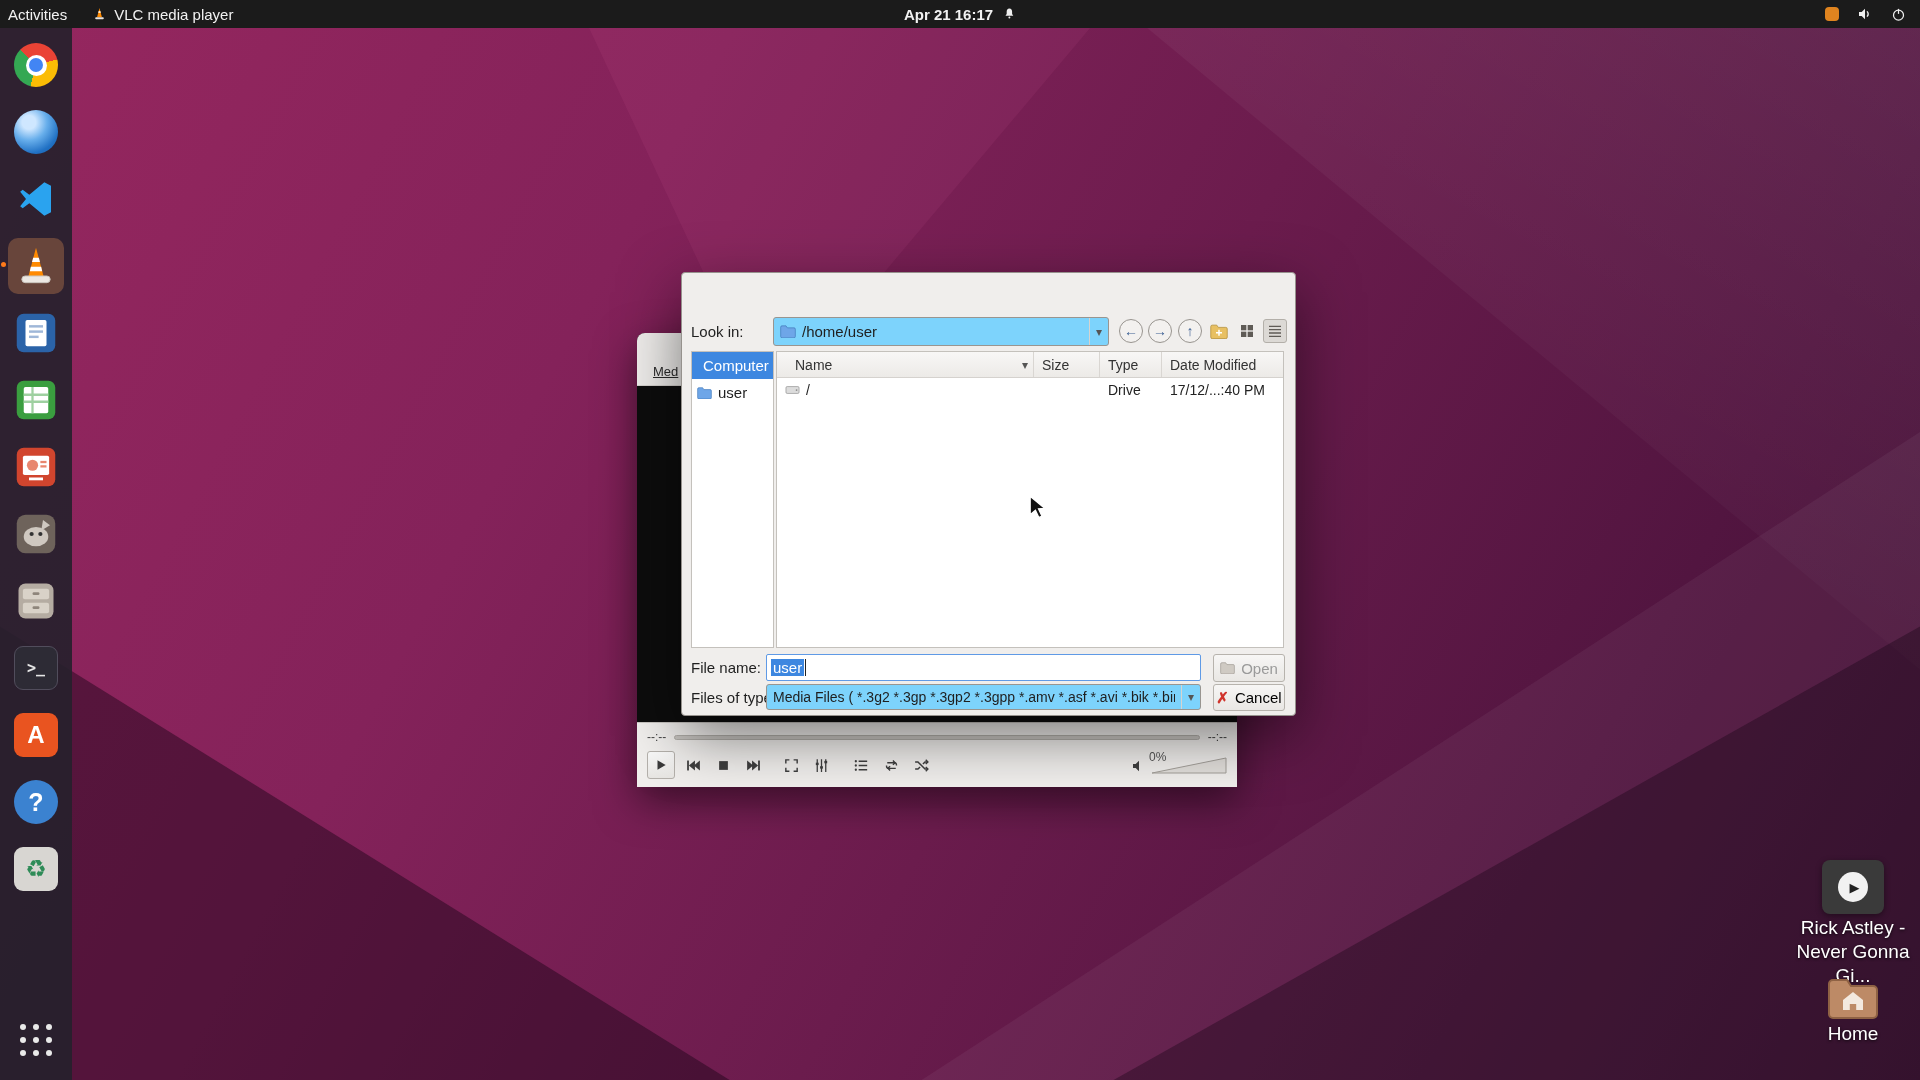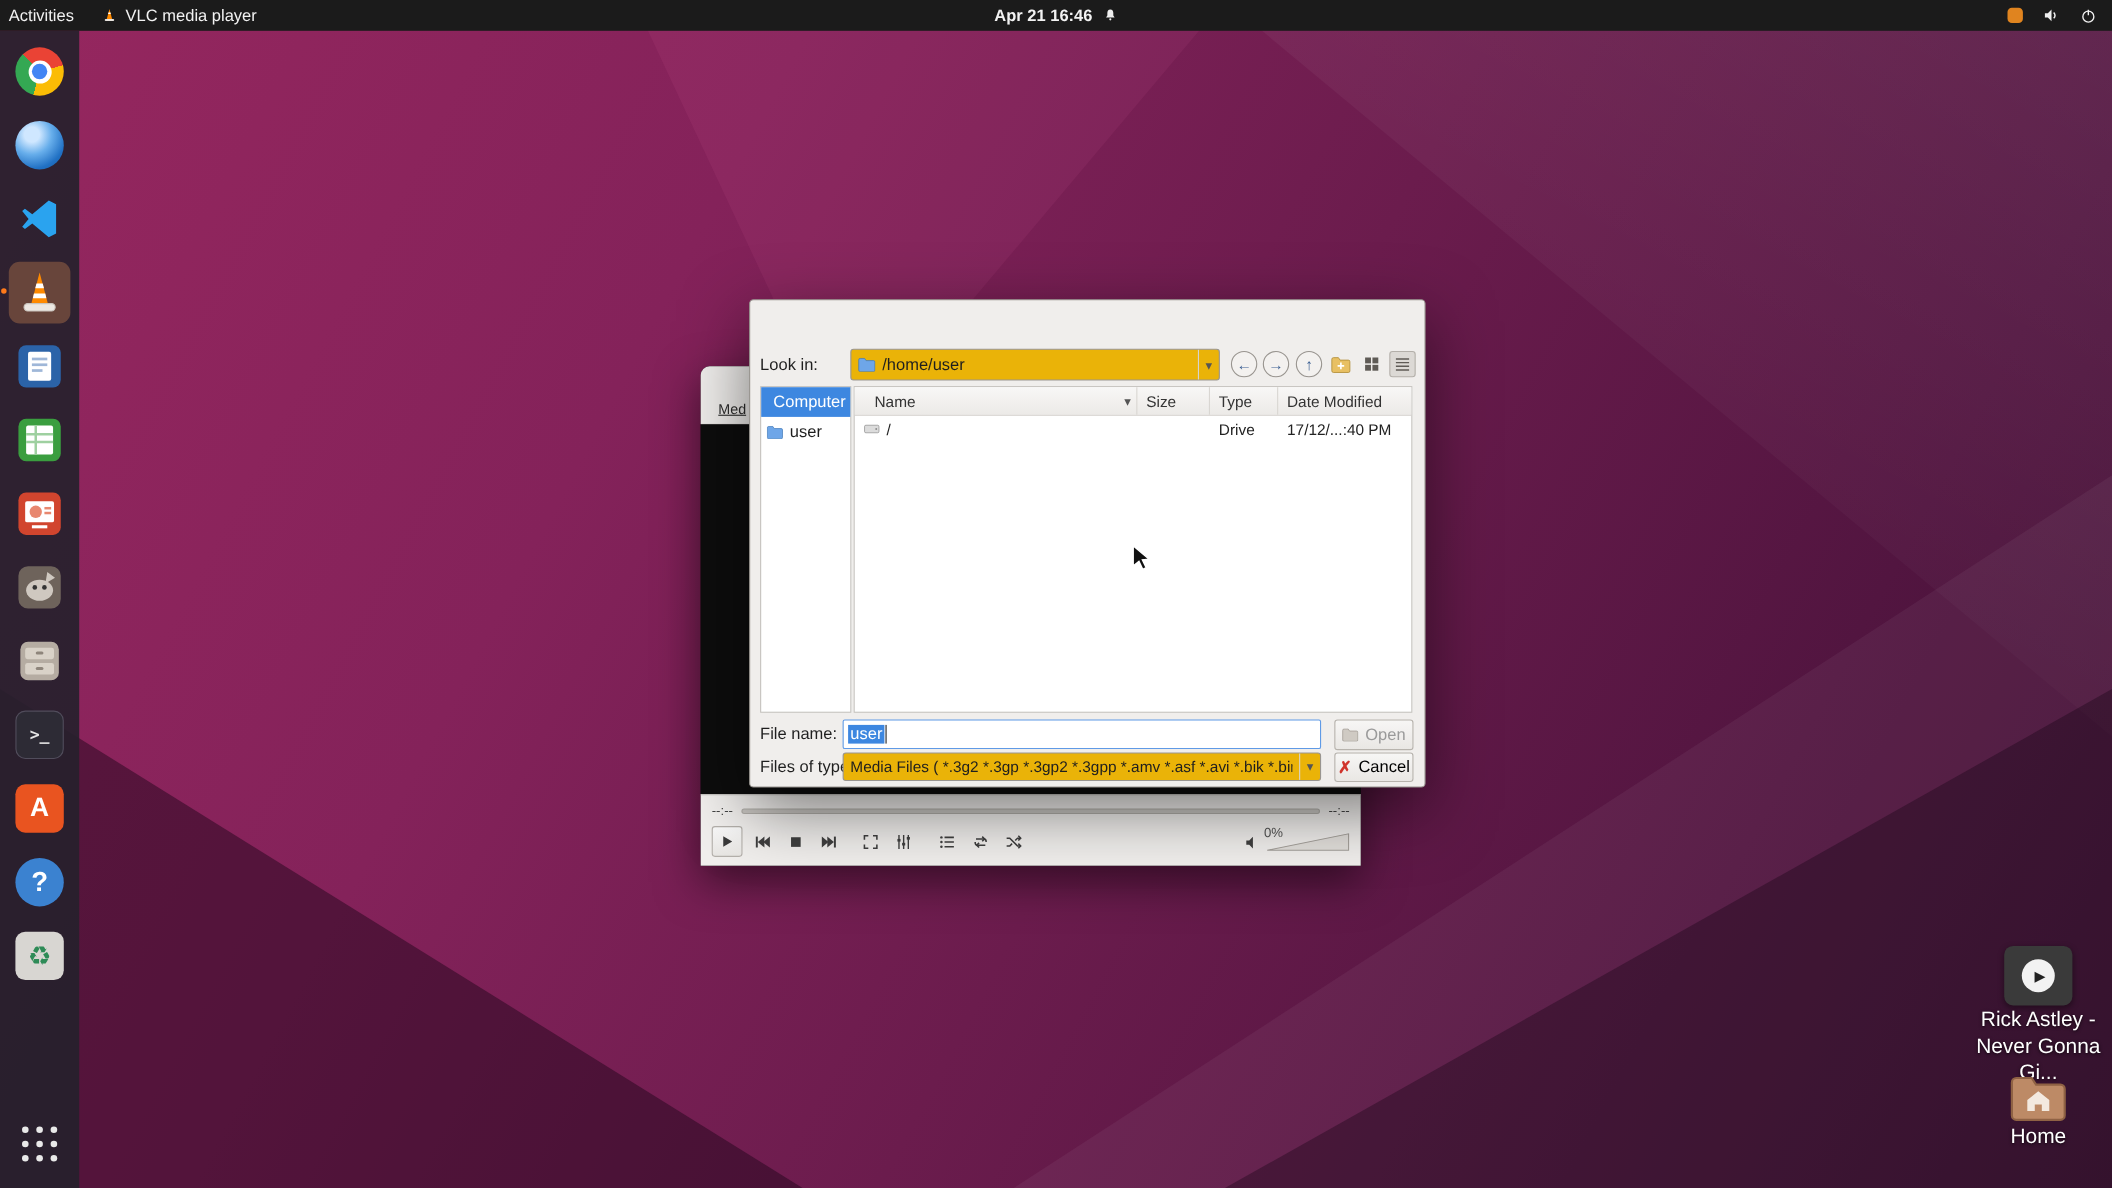--- a/index.html
+++ b/index.html
@@ -44,21 +44,21 @@
   .vbtn.raised{width:28px;height:28px;background:linear-gradient(#fafafa,#e8e6e3);border:1px solid #b5b1ac}
   .vol{position:relative;display:flex;align-items:flex-end;margin-left:8px}
   .vol .pct{position:absolute;left:18px;top:-7px;font-size:12px;color:#555}
 
   
   #dialog{position:absolute;left:681px;top:272px;width:615px;height:444px;background:#f0eeec;border:1px solid #96928d;border-radius:4px;box-shadow:0 20px 60px rgba(0,0,0,.5);z-index:10;font-size:15px;color:#1f1f1f}
   #dlg-titlebar{position:absolute;left:0;top:0;right:0;height:34px;background:linear-gradient(#f4f3f2,#e7e5e2);border-bottom:1px solid #cfccc8;border-radius:4px 4px 0 0;display:flex;align-items:center;justify-content:center}
   #dlg-title{font-size:15px;font-weight:bold;color:#2c2c2c}
   #dlg-close{position:absolute;right:6px;top:6px;width:22px;height:22px;border:1px solid #c6c2bc;border-radius:4px;background:#efedeb;font-size:13px;color:#444;display:flex;align-items:center;justify-content:center;cursor:pointer}
   .lbl{color:#1f1f1f}
-  .combo{display:flex;align-items:center;background:#eab308;border:1px solid #999590;border-radius:3px;height:29px;padding:0 6px;gap:6px;cursor:pointer}
+  .combo{display:flex;align-items:center;background:#7dd3fc;border:1px solid #999590;border-radius:3px;height:29px;padding:0 6px;gap:6px;cursor:pointer}
   .combo .val{flex:1;white-space:nowrap;overflow:hidden;text-overflow:clip}
   .combo .arr{color:#555;font-size:12px;border-left:1px solid #d6d3cf;padding-left:6px;align-self:stretch;display:flex;align-items:center}
   .navbtn{width:24px;height:24px;border-radius:50%;border:1px solid #98948f;background:#f3f1ef;display:flex;align-items:center;justify-content:center;color:#3b5f93;font-size:14px;cursor:pointer}
   .toolbtn{width:24px;height:24px;border-radius:3px;display:flex;align-items:center;justify-content:center;cursor:pointer}
   .toolbtn.pressed{background:#dcd9d5;border:1px solid #b3afa9}
   .pane{position:absolute;background:#fff;border:1px solid #c4c1bc}
   #sidebar .srow{height:27px;display:flex;align-items:center;gap:6px;padding:0 5px;font-size:15px;cursor:pointer}
   #sidebar .srow.sel{background:#3d87e0;color:#fff}
   #flist-header{position:absolute;left:0;top:0;right:0;height:26px;display:flex;background:linear-gradient(#f8f7f6,#eceae7);border-bottom:1px solid #d5d2ce;font-size:14px;color:#333}
   #flist-header .hc{border-right:1px solid #d9d6d2;display:flex;align-items:center;padding-left:8px;position:relative}
@@ -94,21 +94,21 @@
     <span class="appname">
       <svg width="13" height="14" viewBox="0 0 24 26">
           <polygon points="12,2 16.5,19 7.5,19" fill="#ff8a00"></polygon>
           <polygon points="10.3,8 13.7,8 14.4,10.6 9.6,10.6" fill="#fff"></polygon>
           <rect x="4" y="19" width="16" height="3.6" rx="1.8" fill="#e8e4df"></rect>
         </svg>
       <span>VLC media player</span>
     </span>
   </div>
   <div class="center">
-    <span>Apr 21 16:46</span>
+    <span>Apr 21 16:17</span>
     <svg width="13" height="14" viewBox="0 0 24 24">
         <path fill="#efefef" d="M12 2c-3.6 0-5 2.7-5 6v4l-2.2 3.4h14.4L17 12V8c0-3.3-1.4-6-5-6z"></path>
         <circle cx="12" cy="18.6" r="1.8" fill="#efefef"></circle>
       </svg>
   </div>
   <div class="right">
     <span style="width:14px;height:14px;border-radius:4px;background:#e0841f;display:inline-block"></span>
     <svg width="16" height="16" viewBox="0 0 24 24">
         <polygon points="3,9 7,9 12,4 12,20 7,15 3,15" fill="#efefef"></polygon>
         <path d="M15 8a6 6 0 0 1 0 8" stroke="#efefef" stroke-width="2" fill="none"></path>

